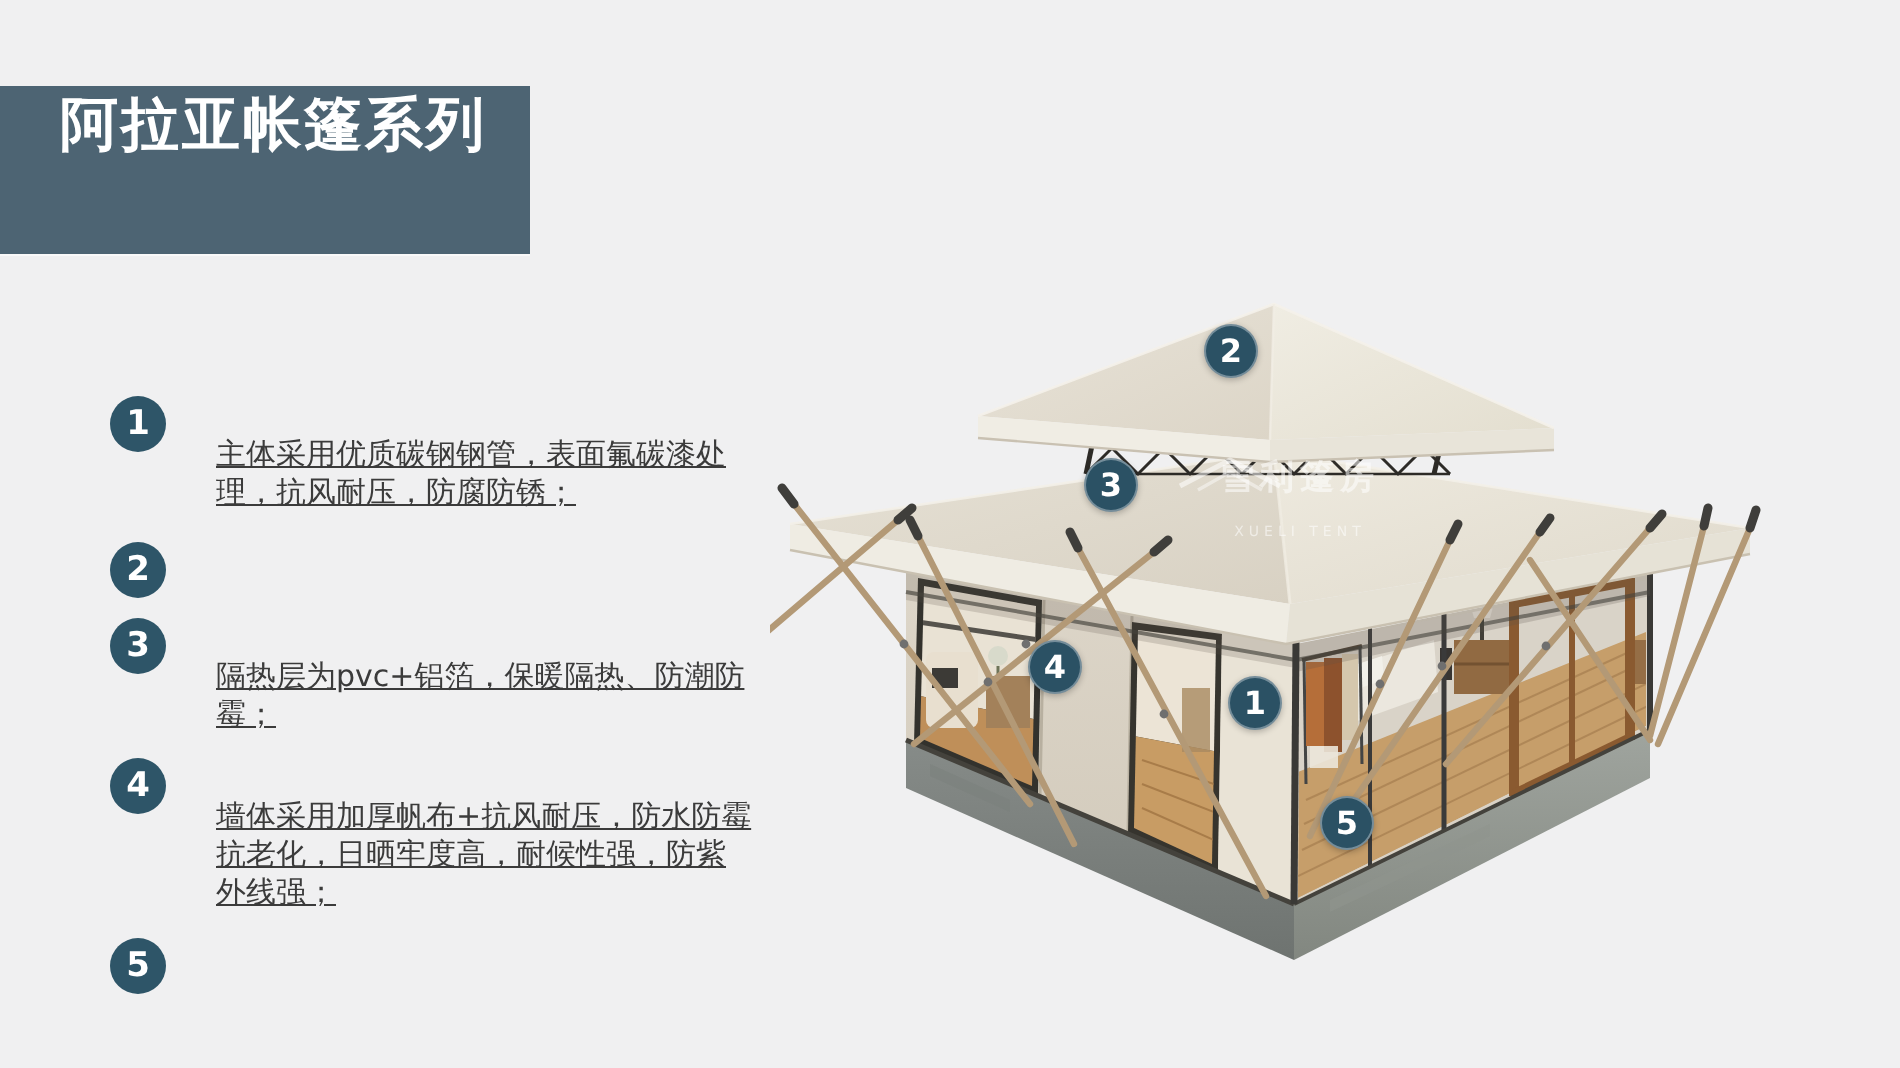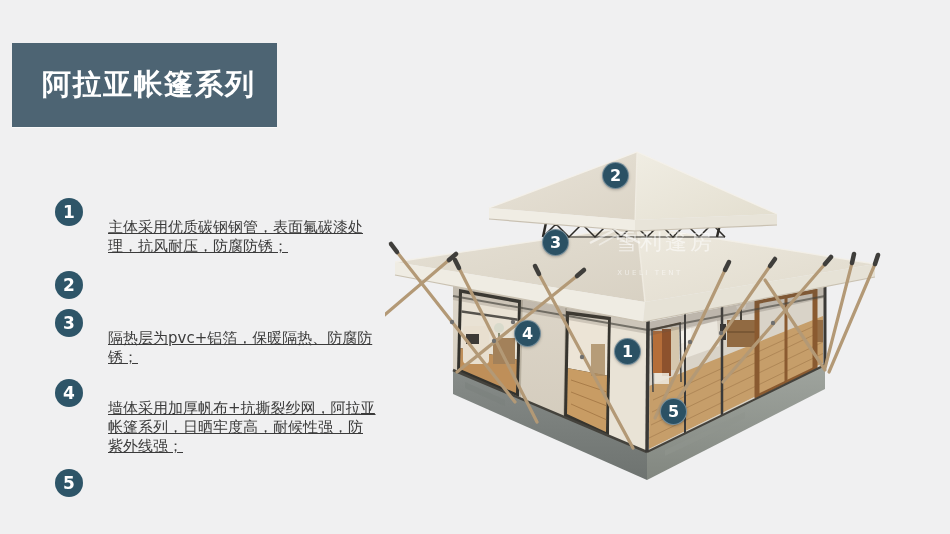--- a/index.html
+++ b/index.html
@@ -7,23 +7,22 @@
   body { font-family:"DejaVu Sans","Liberation Sans",sans-serif; }
 
   .stage {
     position:relative; width:950px; height:534px;
     background:#f0f0f1; overflow:hidden; margin:0 auto;
   }
 
   
   .banner {
     position:absolute; left:0; top:43px; width:265px; height:84px;
-    background:#4d6473; display:flex; align-items:center;
+    background:#4d6473; display:flex; 
     box-shadow:0 1px 0 rgba(255,255,255,.6);
-    margin-left:12px;
   }
   .banner h1 {
     color:#ffffff; font-size:29px; font-weight:bold;
     letter-spacing:1.5px; padding-left:30px; white-space:nowrap;
   }
 
   
   .features { position:absolute; left:55px; top:198px; width:330px; }
   .feature-row { display:flex; align-items:flex-start; }
   .feature-row + .feature-row { margin-top:0; }
@@ -54,21 +53,21 @@
   .co-1 { left:229px; top:208px; }
   .co-2 { left:217px; top:32px;  }
   .co-3 { left:157px; top:99px;  }
   .co-4 { left:129px; top:190px; }
   .co-5 { left:275px; top:268px; }
 
   .watermark {
     position:absolute; left:200px; top:96px; width:130px;
     text-align:center; color:rgba(255,255,255,.55); pointer-events:none;
   }
-  .watermark .wm-cn { font-size:22px; font-weight:normal; letter-spacing:3px; margin-top:1px;text-align:right; }
+  .watermark .wm-cn { font-size:17px; font-weight:bold; letter-spacing:3px; margin-top:1px; }
   .watermark .wm-en { font-size:7px; letter-spacing:2.5px; margin-top:12px; }
 </style>
 </head>
 <body>
 
 <div class="stage">
 
   <div class="banner">
     <h1>阿拉亚帐篷系列</h1>
   </div>
@@ -76,25 +75,25 @@
   <div class="features">
     <div class="feature-row f-gap-1">
       <div class="badge">1</div>
       <p class="ftext">主体采用优质碳钢钢管，表面氟碳漆处理，抗风耐压，防腐防锈；</p>
     </div>
     <div class="feature-row f-gap-2">
       <div class="badge">2</div>
     </div>
     <div class="feature-row f-gap-3">
       <div class="badge">3</div>
-      <p class="ftext">隔热层为pvc+铝箔，保暖隔热、防腐防锈；</p>
+      <p class="ftext">隔热层为pvc+铝箔，保暖隔热、防潮防霉；</p>
     </div>
     <div class="feature-row f-gap-4">
       <div class="badge">4</div>
-      <p class="ftext">墙体采用加厚帆布+抗撕裂纱网，阿拉亚帐篷系列，日晒牢度高，耐候性强，防紫外线强；</p>
+      <p class="ftext">墙体采用加厚帆布+抗风耐压，防水防霉抗老化，日晒牢度高，耐候性强，防紫外线强；</p>
     </div>
     <div class="feature-row">
       <div class="badge">5</div>
     </div>
   </div>
 
   <div class="diagram">
     <svg width="520" height="380" viewBox="0 0 520 380">
       <defs>
         <linearGradient id="gTopL" x1="0" y1="0" x2="1" y2="1">

